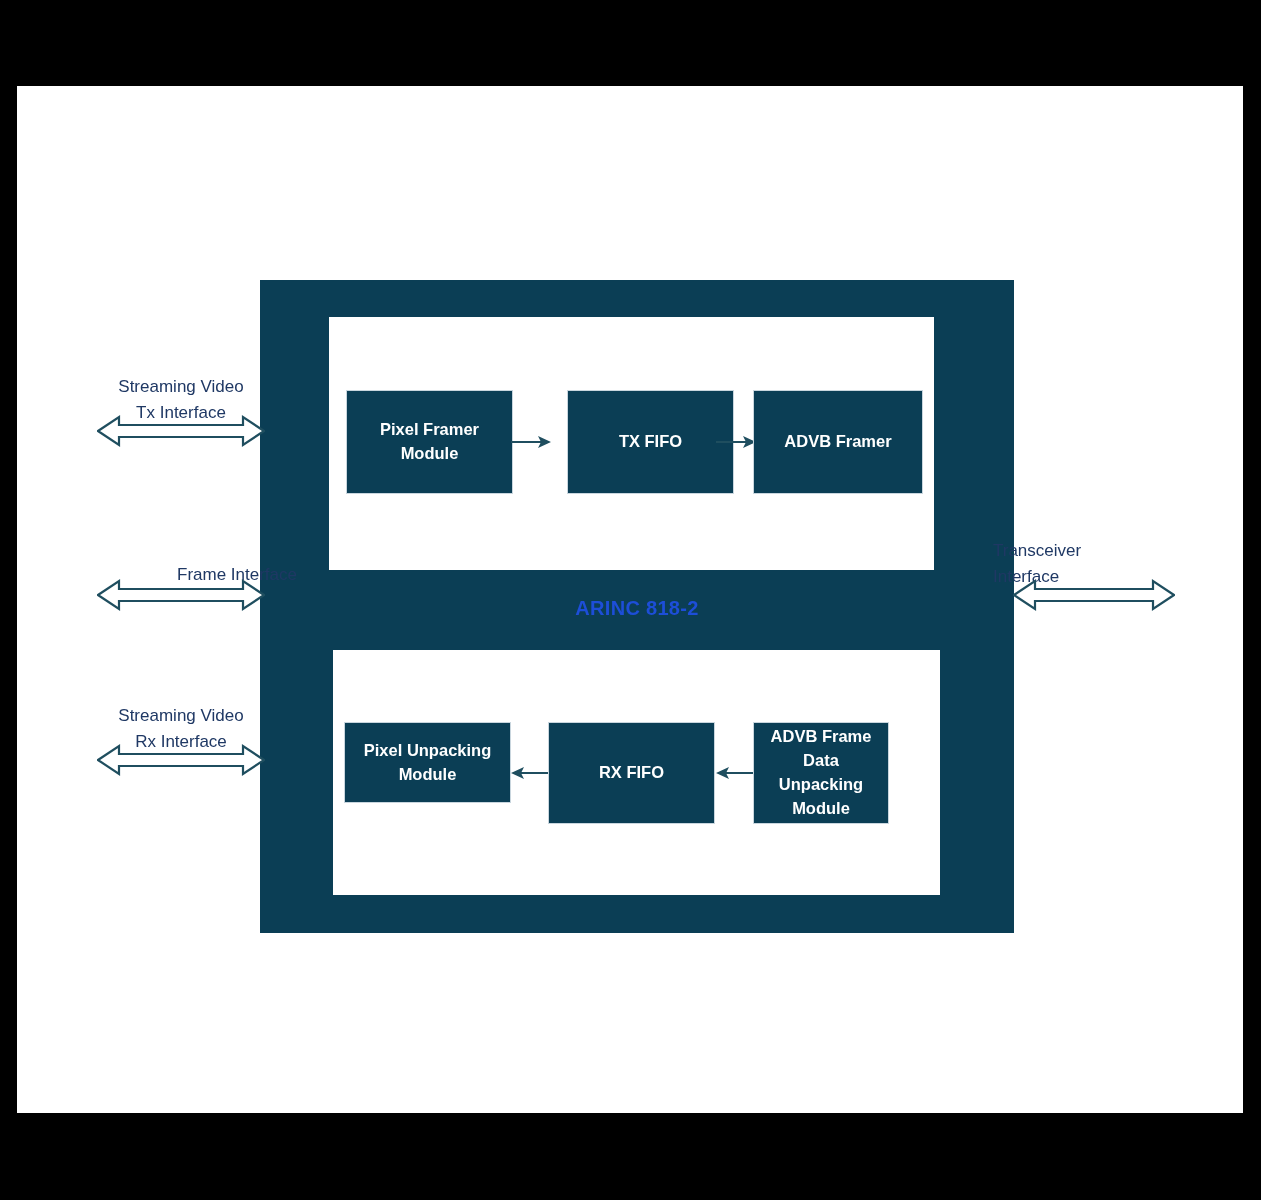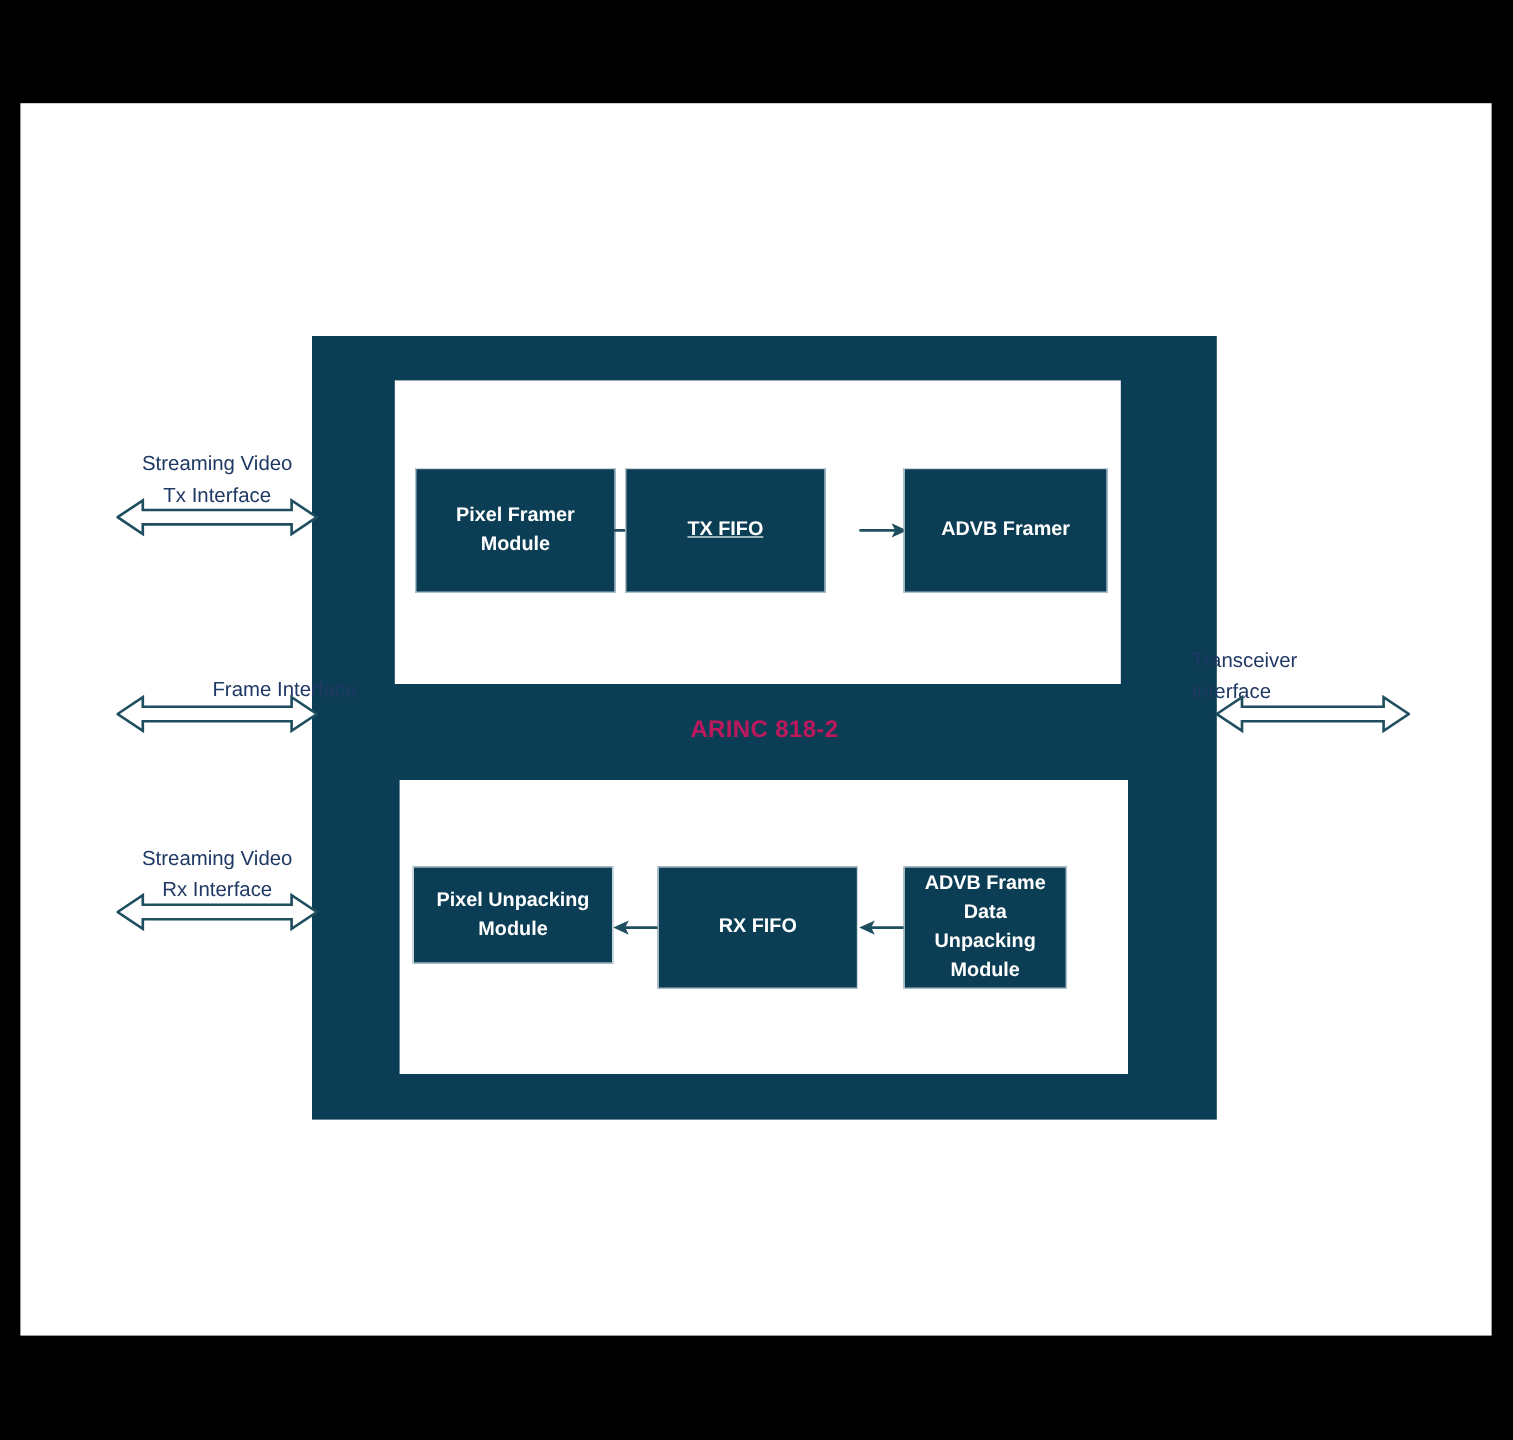--- a/index.html
+++ b/index.html
@@ -57,21 +57,21 @@
 
   
   #center-label {
     left: 243px;
     top: 500px;
     width: 754px;
     height: 44px;
     display: flex;
     align-items: center;
     justify-content: center;
-    color: #be185d;
+    color: #1d4ed8;
     font-size: 20px;
     font-weight: bold;
     letter-spacing: 0.3px;
   }
 
   
   .module-block {
     background: #0B3E55;
     border: 1px solid #c9d6de;
     box-sizing: border-box;
@@ -81,21 +81,21 @@
     line-height: 1.45;
     text-align: center;
     display: flex;
     align-items: center;
     justify-content: center;
     padding: 0 6px;
   }
 
   
   #blk-pixel-packing { left: 329px; top: 304px; width: 167px; height: 104px; }
-  #blk-tx-fifo       { left: 504px; top: 304px; width: 167px; height: 104px; text-decoration: underline; }
+  #blk-tx-fifo       { left: 550px; top: 304px; width: 167px; height: 104px; }
   #blk-advb-framer   { left: 736px; top: 304px; width: 170px; height: 104px; }
 
   
   #blk-pixel-unpacking { left: 327px; top: 636px; width: 167px; height: 81px; }
   #blk-rx-fifo         { left: 531px; top: 636px; width: 167px; height: 102px; }
   #blk-advb-recovery   { left: 736px; top: 636px; width: 136px; height: 102px; }
 
   
   .connector {
     height: 26px;

